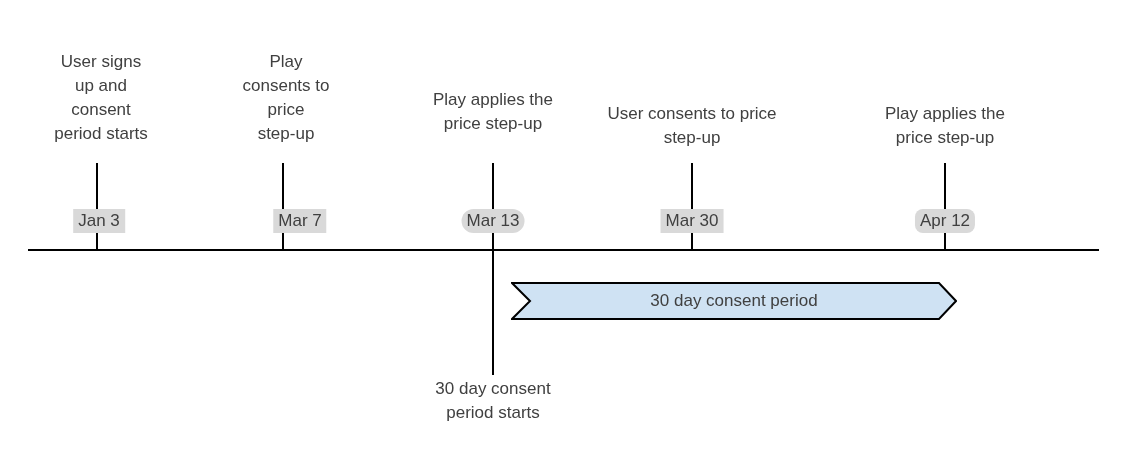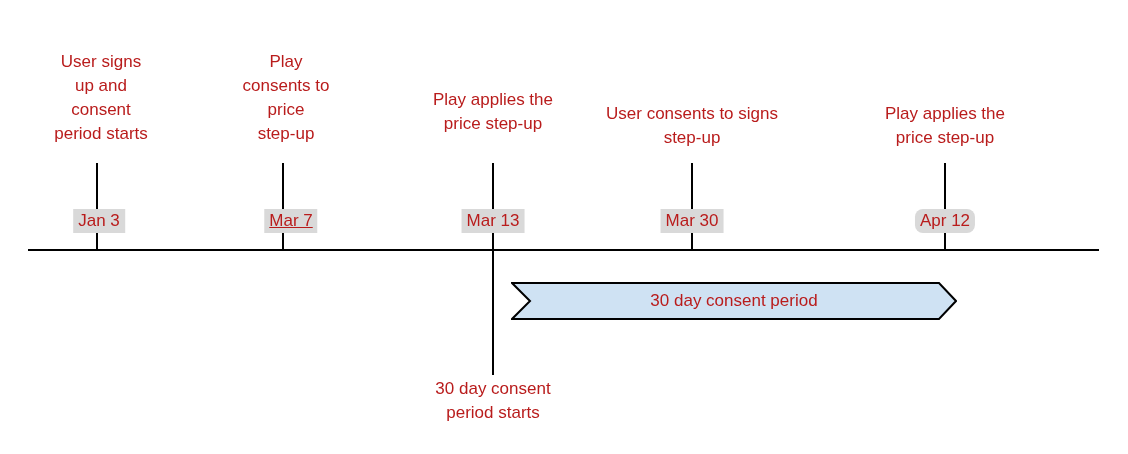--- a/index.html
+++ b/index.html
@@ -2,21 +2,21 @@
 <html><head>
 <meta charset="utf-8">
 <style>
   html, body { margin: 0; padding: 0; background: #ffffff; }
   .canvas {
     position: relative;
     width: 1128px;
     height: 454px;
     background: #ffffff;
     font-family: "Liberation Sans", sans-serif;
-    color: #b91c1c;
+    color: #404040;
     overflow: hidden;
   }
   .event-label {
     position: absolute;
     transform: translateX(-50%);
     text-align: center;
     white-space: pre-line;
     font-size: 17px;
     line-height: 24px;
     width: max-content;
@@ -85,30 +85,30 @@
 consent
 period starts</div>
   <div class="tick" style="left:97px;"></div>
   <div class="date-badge" style="left:99px;">Jan 3</div>
 
   <div class="event-label" style="left:286px; top:50px;">Play
 consents to
 price
 step-up</div>
   <div class="tick" style="left:283px;"></div>
-  <div class="date-badge" style="left:291px;text-decoration:underline;">Mar 7</div>
+  <div class="date-badge" style="left:300px;">Mar 7</div>
 
   <div class="event-label" style="left:493px; top:88px;">Play applies the
 price step-up</div>
   <div class="tick tick-long" style="left:493px;"></div>
-  <div class="date-badge" style="left:493px;">Mar 13</div>
+  <div class="date-badge" style="left:493px;border-radius:12px;">Mar 13</div>
   <div class="below-label" style="left:493px;">30 day consent
 period starts</div>
 
-  <div class="event-label" style="left:692px; top:102px;">User consents to signs
+  <div class="event-label" style="left:692px; top:102px;">User consents to price
 step-up</div>
   <div class="tick" style="left:692px;"></div>
   <div class="date-badge" style="left:692px;">Mar 30</div>
 
   <div class="event-label" style="left:945px; top:102px;">Play applies the
 price step-up</div>
   <div class="tick" style="left:945px;"></div>
   <div class="date-badge" style="left:945px;border-radius:8px;">Apr 12</div>
 
 

